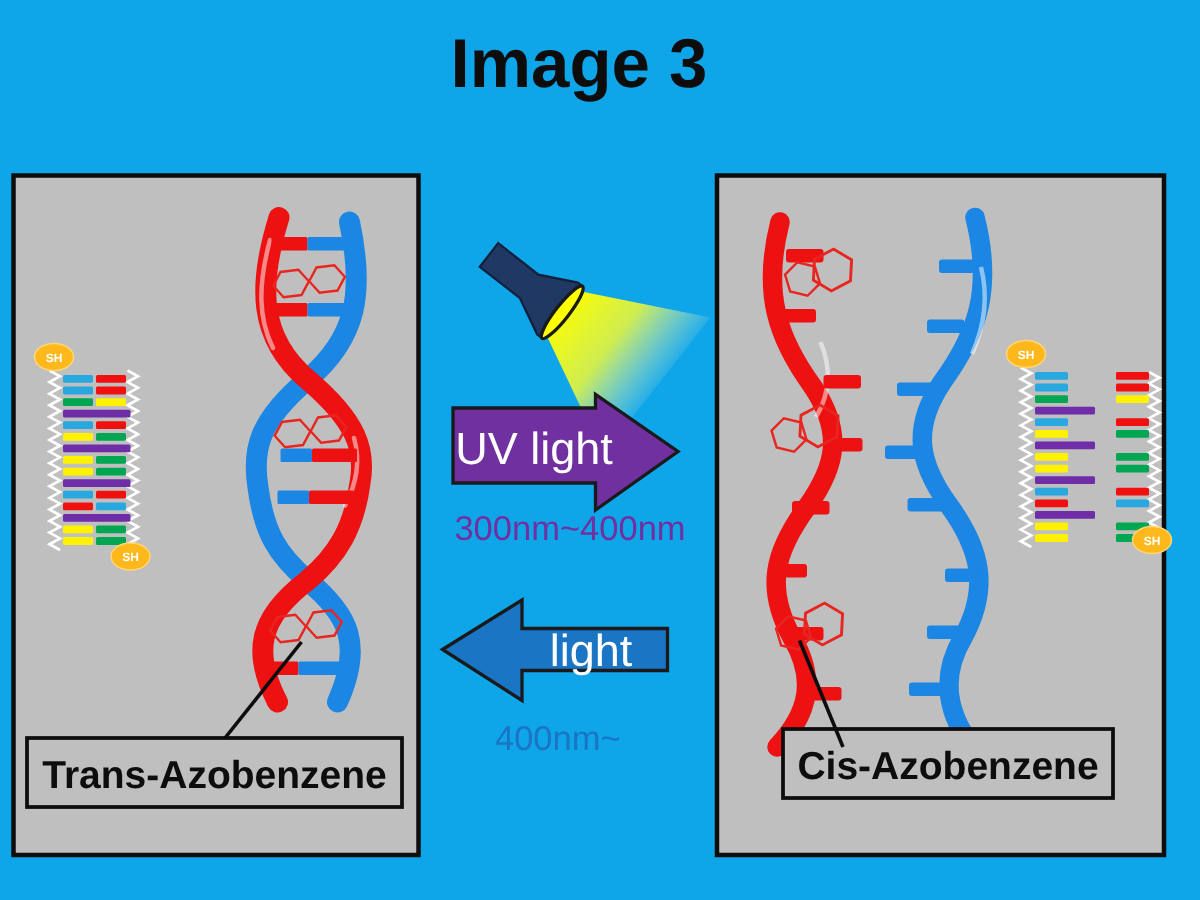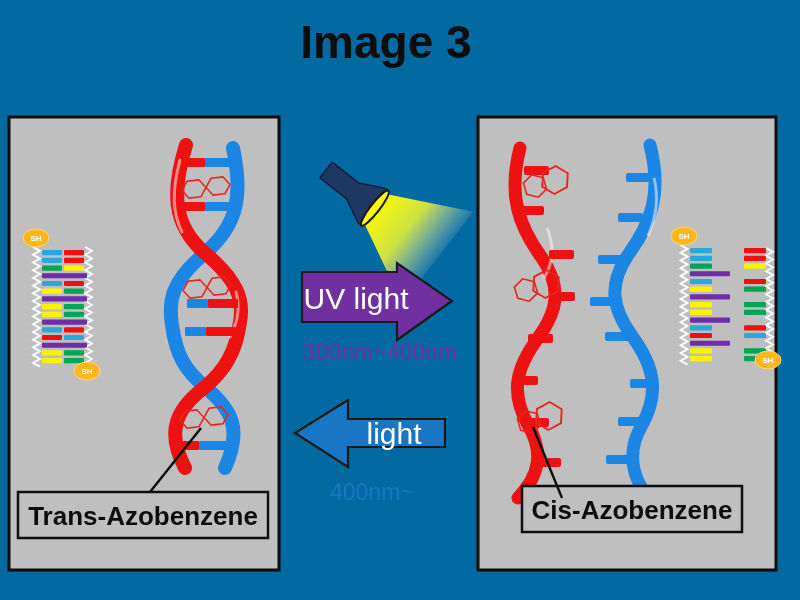--- a/index.html
+++ b/index.html
@@ -1,16 +1,16 @@
 <!DOCTYPE html>
 <html><head>
 <meta charset="utf-8">
 <style>
   html,body{margin:0;padding:0;background:#ffffff;}
-  .slide{position:relative;width:800px;height:600px;background:#0369a1;overflow:hidden;
+  .slide{position:relative;width:800px;height:600px;background:#0ea5e9;overflow:hidden;
          font-family:"Liberation Sans",sans-serif;}
   svg{display:block;}
   text{font-family:"Liberation Sans",sans-serif;}
 </style>
 </head>
 <body>
 
 <div class="slide">
 <svg width="800" height="600" viewBox="0 0 800 600">
   <defs>

